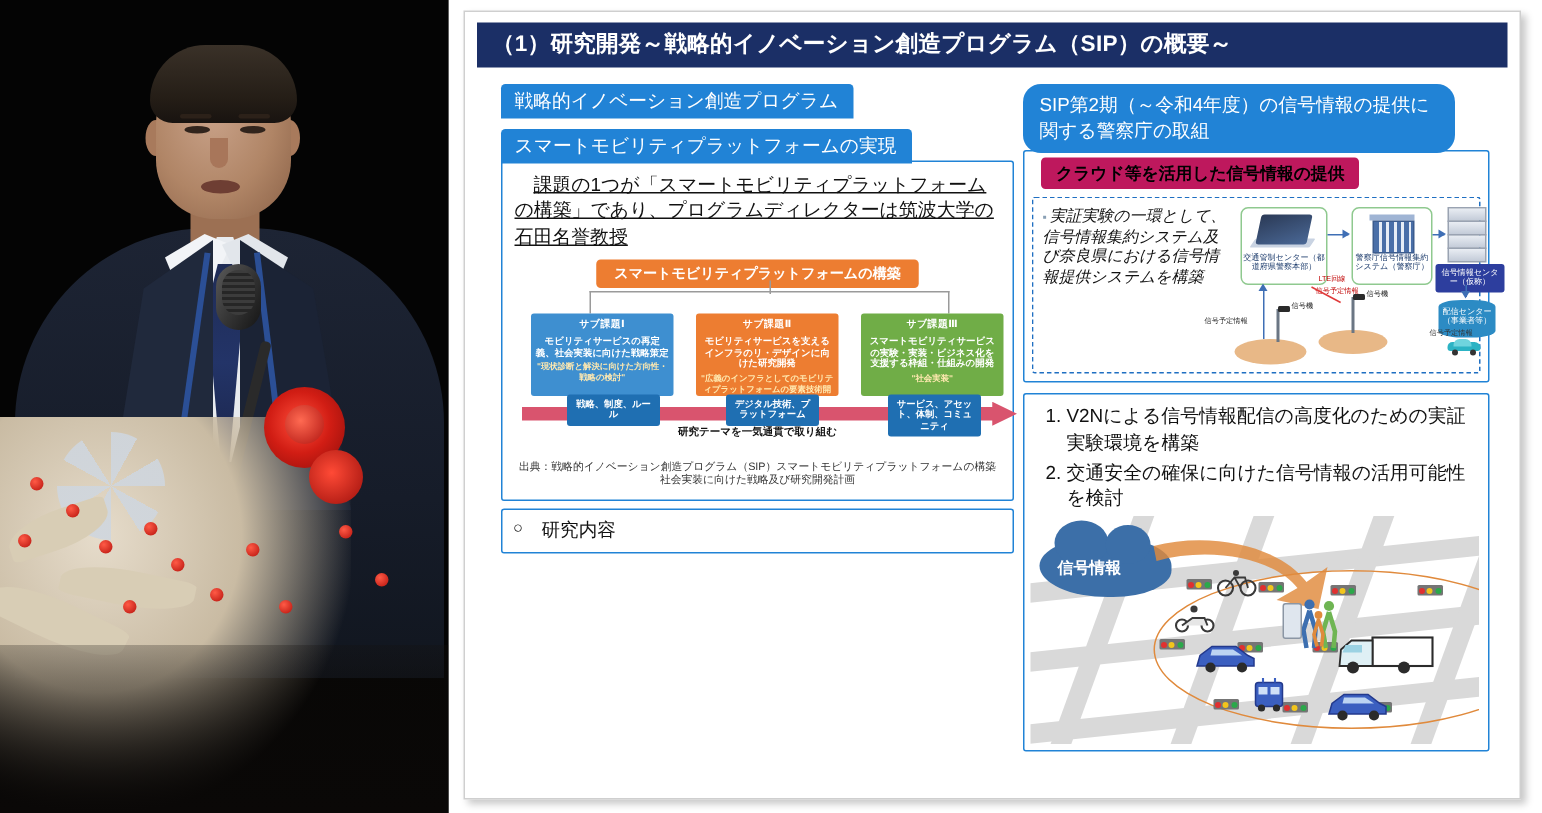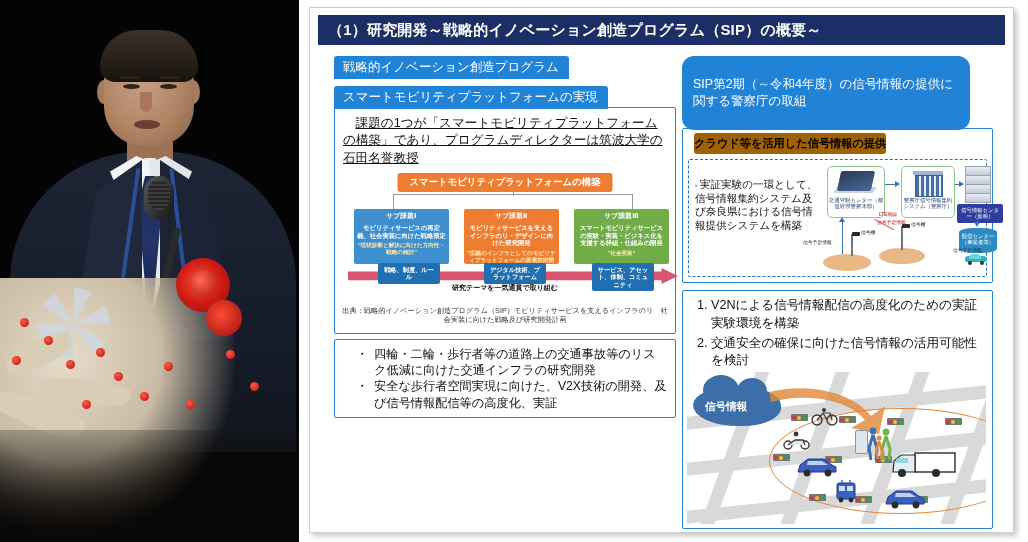--- a/index.html
+++ b/index.html
@@ -59,21 +59,21 @@
      border:1px solid #cfcfcf;box-shadow:3px 3px 5px rgba(0,0,0,.22);box-sizing:border-box;}
   .slide-header{position:absolute;left:8px;top:7px;right:8px;height:30px;background:#1b2f66;}
   .slide-header .t{color:#fff;font-weight:bold;font-size:15px;letter-spacing:.2px;line-height:30px;padding-left:10px;white-space:nowrap;}
 
   .col-l{position:absolute;left:24px;top:48px;width:342px;}
   .col-r{position:absolute;left:372px;top:48px;width:311px;}
 
   
   .pn-title{display:inline-block;background:#2183d6;color:#fff;font-size:12.5px;line-height:1.35;
      padding:3px 10px 3px 9px;border-radius:3px 3px 0 0;position:relative;z-index:3;white-space:nowrap;}
-  .pn-title.two{border-radius:12px;padding:20px 11px;white-space:normal;}
+  .pn-title.two{border-radius:12px;padding:6px 11px;white-space:normal;}
   .pn-body{border:1.4px solid #2183d6;border-radius:2px;background:#fff;margin-top:-2px;padding:5px 7px 6px 7px;position:relative;z-index:1;}
   .pn-body.dashed{border:1.6px dashed #1f6fc2;border-radius:2px;}
 
   ul.circ{list-style:none;margin:0;padding:0;}
   ul.circ li{position:relative;padding-left:19px;font-size:12.4px;line-height:1.34;color:#111;margin-bottom:1px;}
   ul.circ li:before{content:"○";position:absolute;left:0;top:0;font-size:11px;color:#111;}
 
   ol.num{margin:0;padding-left:24px;font-size:12.6px;line-height:1.42;color:#111;}
   ol.num li{margin-bottom:2px;}
 
@@ -101,24 +101,24 @@
      clip-path:polygon(0 22%,95% 22%,95% 0,100% 50%,95% 100%,95% 78%,0 78%);}
   .smp-tag{position:absolute;top:92px;background:#1F6FB2;color:#fff;font-size:6.2px;line-height:1.2;font-weight:bold;
      text-align:center;padding:3px 4px;border-radius:2px;width:62px;box-sizing:border-box;}
   .smp-t1{left:36px;}
   .smp-t2{left:142px;}
   .smp-t3{left:250px;}
   .smp-cap{position:absolute;left:0;right:0;top:112px;text-align:center;font-size:7px;font-weight:bold;color:#111;}
   .smp-src{font-size:7.2px;line-height:1.25;color:#333;text-align:center;margin:13px 0 3px 0;}
 
   
-  .badge{display:inline-block;background:#a16207;color:#000;font-weight:bold;font-size:11.2px;
-     padding:3px 0;border-radius:3px;margin:2px 0 4px 6px;}
+  .badge{display:inline-block;background:#be185d;color:#000;font-weight:bold;font-size:11.2px;
+     padding:3px 10px;border-radius:3px;margin:2px 0 4px 6px;}
   .dgm1{position:relative;height:112px;}
-  .dgm1 .txt{position:absolute;left:4px;top:16px;width:128px;font-size:10.6px;line-height:1.3;color:#111;}
+  .dgm1 .txt{position:absolute;left:4px;top:4px;width:128px;font-size:10.6px;line-height:1.3;color:#111;font-style:italic;}
   .dgm1 .txt:before{content:"▪";color:#8aa0b5;margin-right:2px;font-size:8px;}
   .nodebox{position:absolute;border:1.2px solid #8fc98f;border-radius:5px;background:#fff;text-align:center;}
   .nodelbl{font-size:5.4px;line-height:1.2;color:#1b3a6b;}
   .laptop{position:absolute;width:34px;height:20px;background:linear-gradient(160deg,#2b3a56,#4a6896);
      transform:skewX(-12deg);border-radius:2px;}
   .laptop-base{position:absolute;width:40px;height:6px;background:#c9d3e2;transform:skewX(-34deg);border-radius:1px;}
   .bldg{position:absolute;background:repeating-linear-gradient(90deg,#4a6fa8 0 3px,#e7edf6 3px 5px);border:1px solid #3c5c8e;}
   .bldg-roof{position:absolute;background:#9fb4d4;}
   .svr{position:absolute;background:linear-gradient(180deg,#e9edf3,#c3cbd8);border:1px solid #9aa3b2;}
   .bluebox{position:absolute;background:#2D3E9E;color:#fff;font-size:5.4px;line-height:1.2;text-align:center;
@@ -248,29 +248,28 @@
               <div class="q">"社会実装"</div>
             </div>
 
             <div class="smp-arrow"></div>
             <div class="smp-tag smp-t1">戦略、制度、ルール</div>
             <div class="smp-tag smp-t2">デジタル技術、プラットフォーム</div>
             <div class="smp-tag smp-t3">サービス、アセット、体制、コミュニティ</div>
             <div class="smp-cap">研究テーマを一気通貫で取り組む</div>
           </div>
 
-          <div class="smp-src">出典：戦略的イノベーション創造プログラム（SIP）モビリティサービスを支えるインフラのリ　社会実装に向けた戦略及び研究開発計画</div>
+          <div class="smp-src">出典：戦略的イノベーション創造プログラム（SIP）スマートモビリティプラットフォームの構築　社会実装に向けた戦略及び研究開発計画</div>
         </div>
       </div>
 
       <div style="margin-top:5px;">
         <div class="pn-body" style="margin-top:0;">
-          <ul class="dot-list">
-            <li>四輪・二輪・歩行者等の道路上の交通事故等のリスク低減に向けた交通インフラの研究開発</li>
-            <li>安全な歩行者空間実現に向けた、V2X技術の開発、及び信号情報配信等の高度化、実証</li>
+          <ul class="circ">
+            <li>研究内容</li>
           </ul>
         </div>
       </div>
     </div>
 
     <div class="col-r">
 
       <div>
         <div class="pn-title two" style="width:266px;">SIP第2期（～令和4年度）の信号情報の提供に関する警察庁の取組</div>
         <div class="pn-body" style="padding:2px 5px 5px 5px;">

